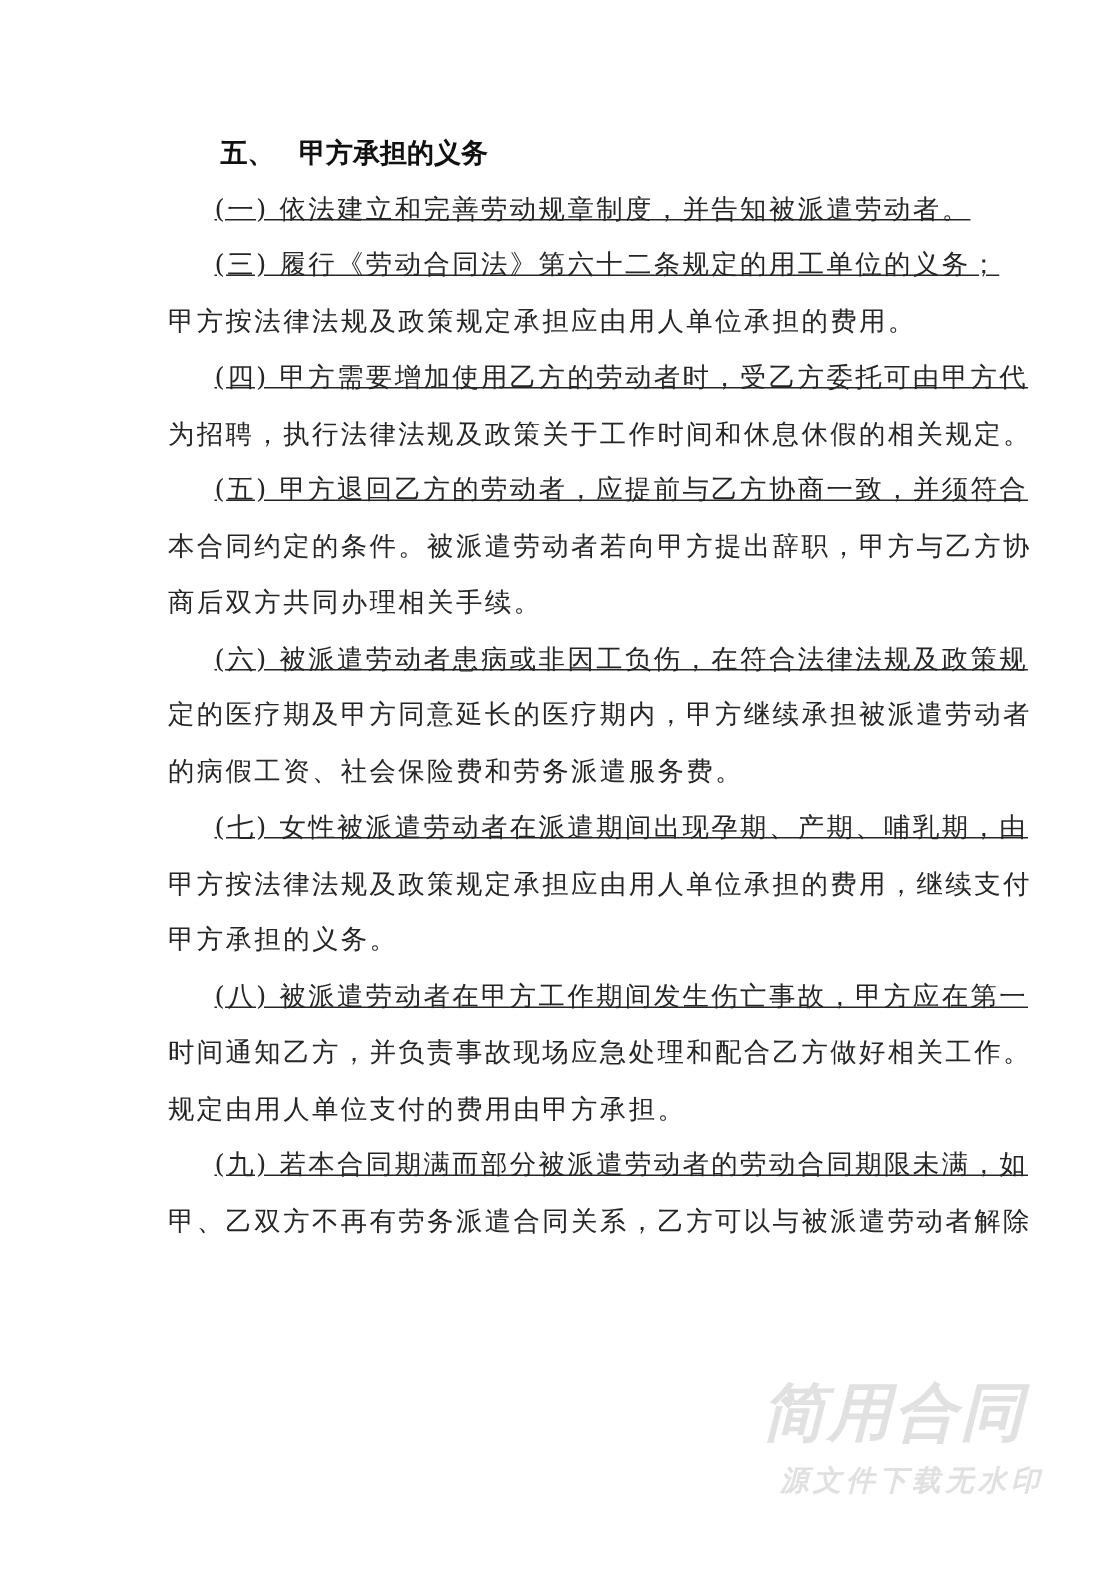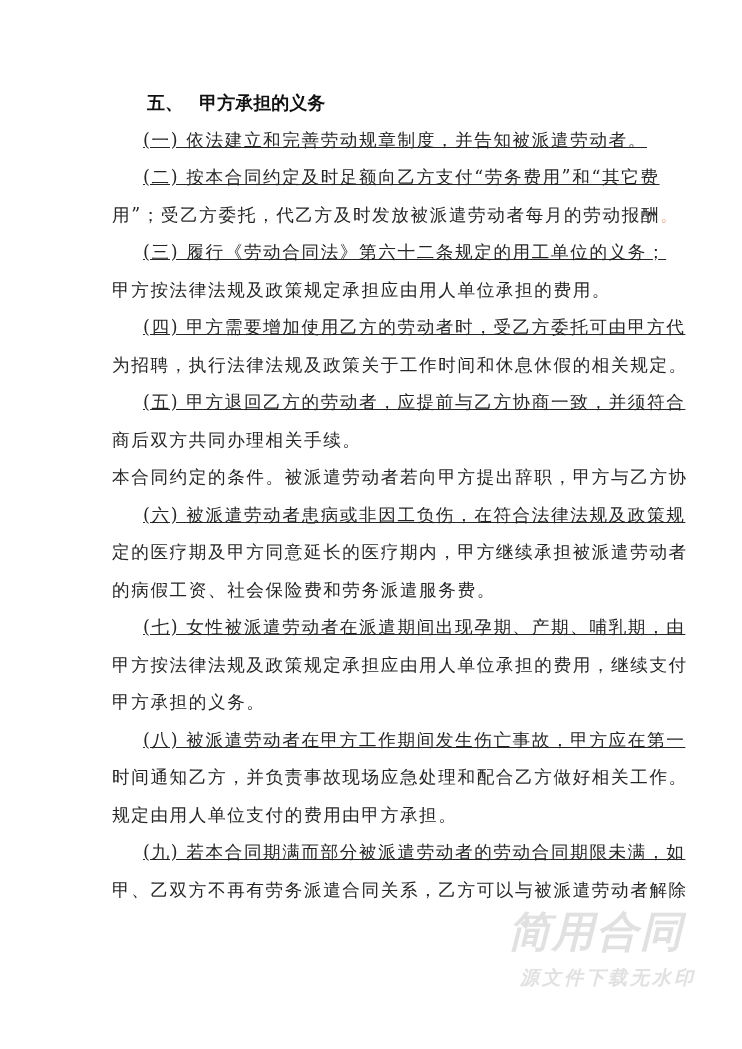--- a/index.html
+++ b/index.html
@@ -68,20 +68,21 @@
     }
     .watermark .wm-big {
       font-family: "DejaVu Sans", "Liberation Sans", sans-serif;
       font-weight: bold;
       font-style: italic;
       font-size: 42px;
       letter-spacing: 2px;
       color: rgba(200, 200, 200, 0.55);
       line-height: 48px;
       white-space: nowrap;
+      margin-top: 10px;
     }
     .watermark .wm-small {
       font-family: "DejaVu Sans", "Liberation Sans", sans-serif;
       font-weight: bold;
       font-style: italic;
       font-size: 19px;
       letter-spacing: 3px;
       color: rgba(205, 205, 205, 0.6);
       line-height: 26px;
       margin-top: 8px;
@@ -97,39 +98,35 @@
 
     <div class="heading">
       <span class="num">五、</span>
       <span>甲方承担的义务</span>
     </div>
 
     <p class="para">
       <span class="line first">(一) 依法建立和完善劳动规章制度，并告知被派遣劳动者。</span>
     </p>
 
-    <p class="para">
-      <span class="line first">(二) 按本合同约定及时足额向乙方支付“劳务费用”和“其它费</span>
-      <span class="line cont"><span>用”；受乙方委托，代乙方及时发放被派遣劳动者每月的劳动报酬</span><span class="accent-dot">。</span></span>
-    </p>
 
     <p class="para">
       <span class="line first">(三) 履行《劳动合同法》第六十二条规定的用工单位的义务；</span>
       <span class="line cont">甲方按法律法规及政策规定承担应由用人单位承担的费用。</span>
     </p>
 
     <p class="para">
       <span class="line first">(四) 甲方需要增加使用乙方的劳动者时，受乙方委托可由甲方代</span>
       <span class="line cont">为招聘，执行法律法规及政策关于工作时间和休息休假的相关规定。</span>
     </p>
 
     <p class="para">
       <span class="line first">(五) 甲方退回乙方的劳动者，应提前与乙方协商一致，并须符合</span>
+      <span class="line cont">本合同约定的条件。被派遣劳动者若向甲方提出辞职，甲方与乙方协</span>
       <span class="line cont">商后双方共同办理相关手续。</span>
-      <span class="line cont">本合同约定的条件。被派遣劳动者若向甲方提出辞职，甲方与乙方协</span>
     </p>
 
     <p class="para">
       <span class="line first">(六) 被派遣劳动者患病或非因工负伤，在符合法律法规及政策规</span>
       <span class="line cont">定的医疗期及甲方同意延长的医疗期内，甲方继续承担被派遣劳动者</span>
       <span class="line cont">的病假工资、社会保险费和劳务派遣服务费。</span>
     </p>
 
     <p class="para">
       <span class="line first">(七) 女性被派遣劳动者在派遣期间出现孕期、产期、哺乳期，由</span>

